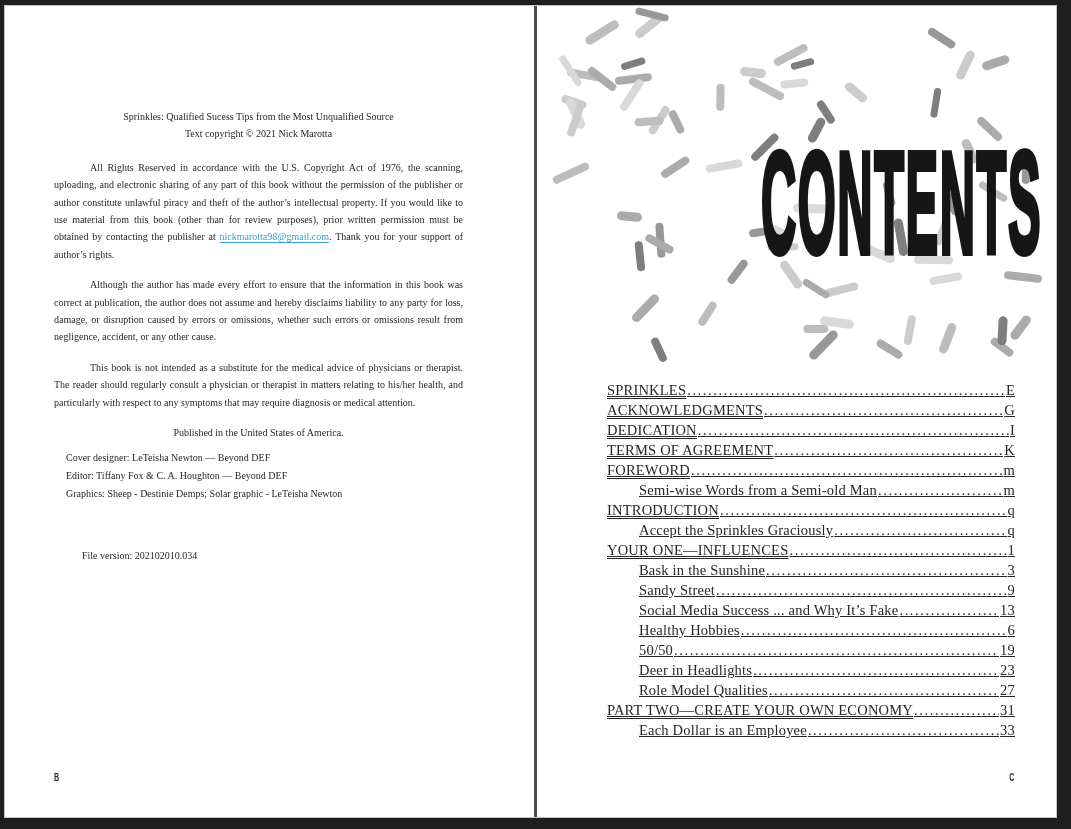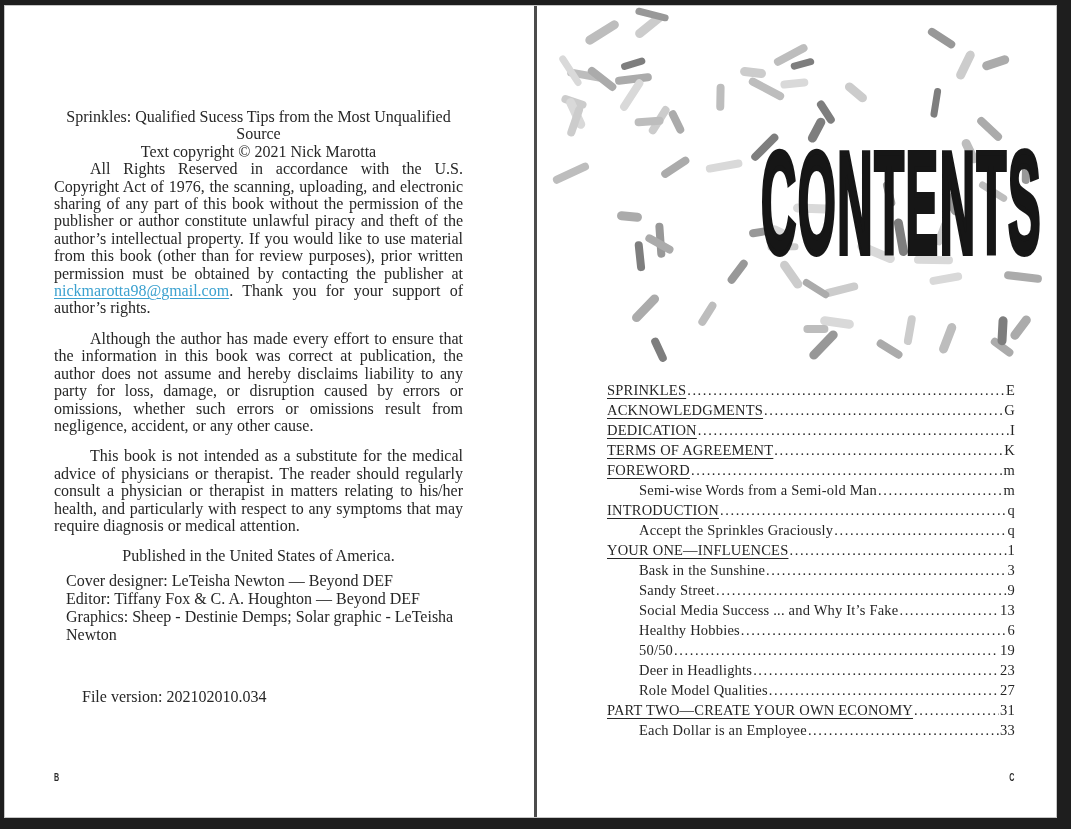--- a/index.html
+++ b/index.html
@@ -13,24 +13,24 @@
     background:#ffffff;border:1px solid #c6c6c6;box-sizing:border-box;
   }
   .gutter-line{
     position:absolute;left:529px;top:0;width:3px;height:100%;
     background:#4c4c4c;
   }
   
   .page-left{position:absolute;left:0;top:0;width:529px;height:100%;}
   .lp-text{
     position:absolute;left:49px;top:102px;width:409px;
-    color:#262626;font-size:16px;line-height:17.4px;
+    color:#262626;font-size:10px;line-height:17.4px;
   }
   .book-title-line{text-align:center;}
-  .lp-paras{}
+  .lp-paras{margin-top:16px;}
   .lp-paras p{
     margin:0 0 13px 0;text-align:justify;text-indent:36px;
   }
   .email-link{color:#3ba1cf;text-decoration:underline;text-underline-offset:2px;cursor:pointer;}
   .published-line{text-align:center;margin:7px 0 7px 0;}
   .credits{margin-left:12px;line-height:18px;}
   .file-version{margin-left:28px;margin-top:44px;}
   .folio{
     position:absolute;bottom:34px;
     font-family:"Liberation Sans","DejaVu Sans",sans-serif;
@@ -58,21 +58,21 @@
     color:#161616;-webkit-text-stroke:5px #161616;
     transform:scale(0.40,1.18);transform-origin:50% 50%;
     white-space:nowrap;
   }
   .toc{
     position:absolute;left:70px;top:374px;width:408px;z-index:2;
     color:#262626;font-size:14.5px;
   }
   .toc-row{
     display:flex;align-items:baseline;height:20px;line-height:20px;
-    letter-spacing:0.2px;cursor:pointer;
+    letter-spacing:0.2px;cursor:pointer;text-decoration:underline;
   }
   .toc-row .toc-label{white-space:nowrap;}
   .toc-row:not(.toc-sub) .toc-label{
     text-decoration:underline;text-underline-offset:2.5px;
   }
   .toc-sub{padding-left:32px;}
   .toc-dots{flex:1;overflow:hidden;white-space:nowrap;margin:0 1px;}
   .toc-dots::after{
     content:"..........................................................................................................................................................";
     letter-spacing:1.6px;

